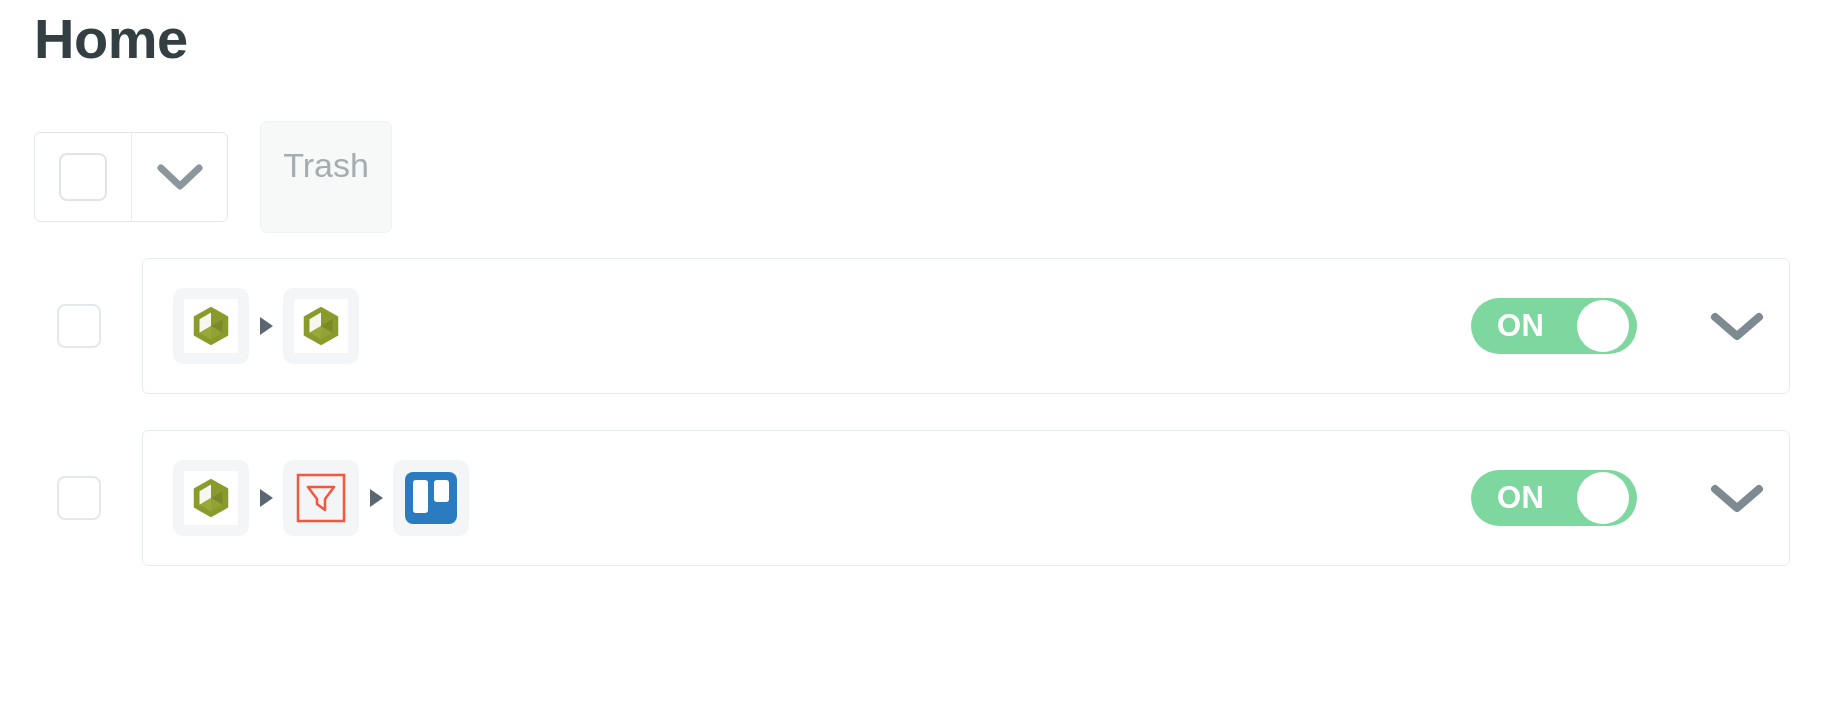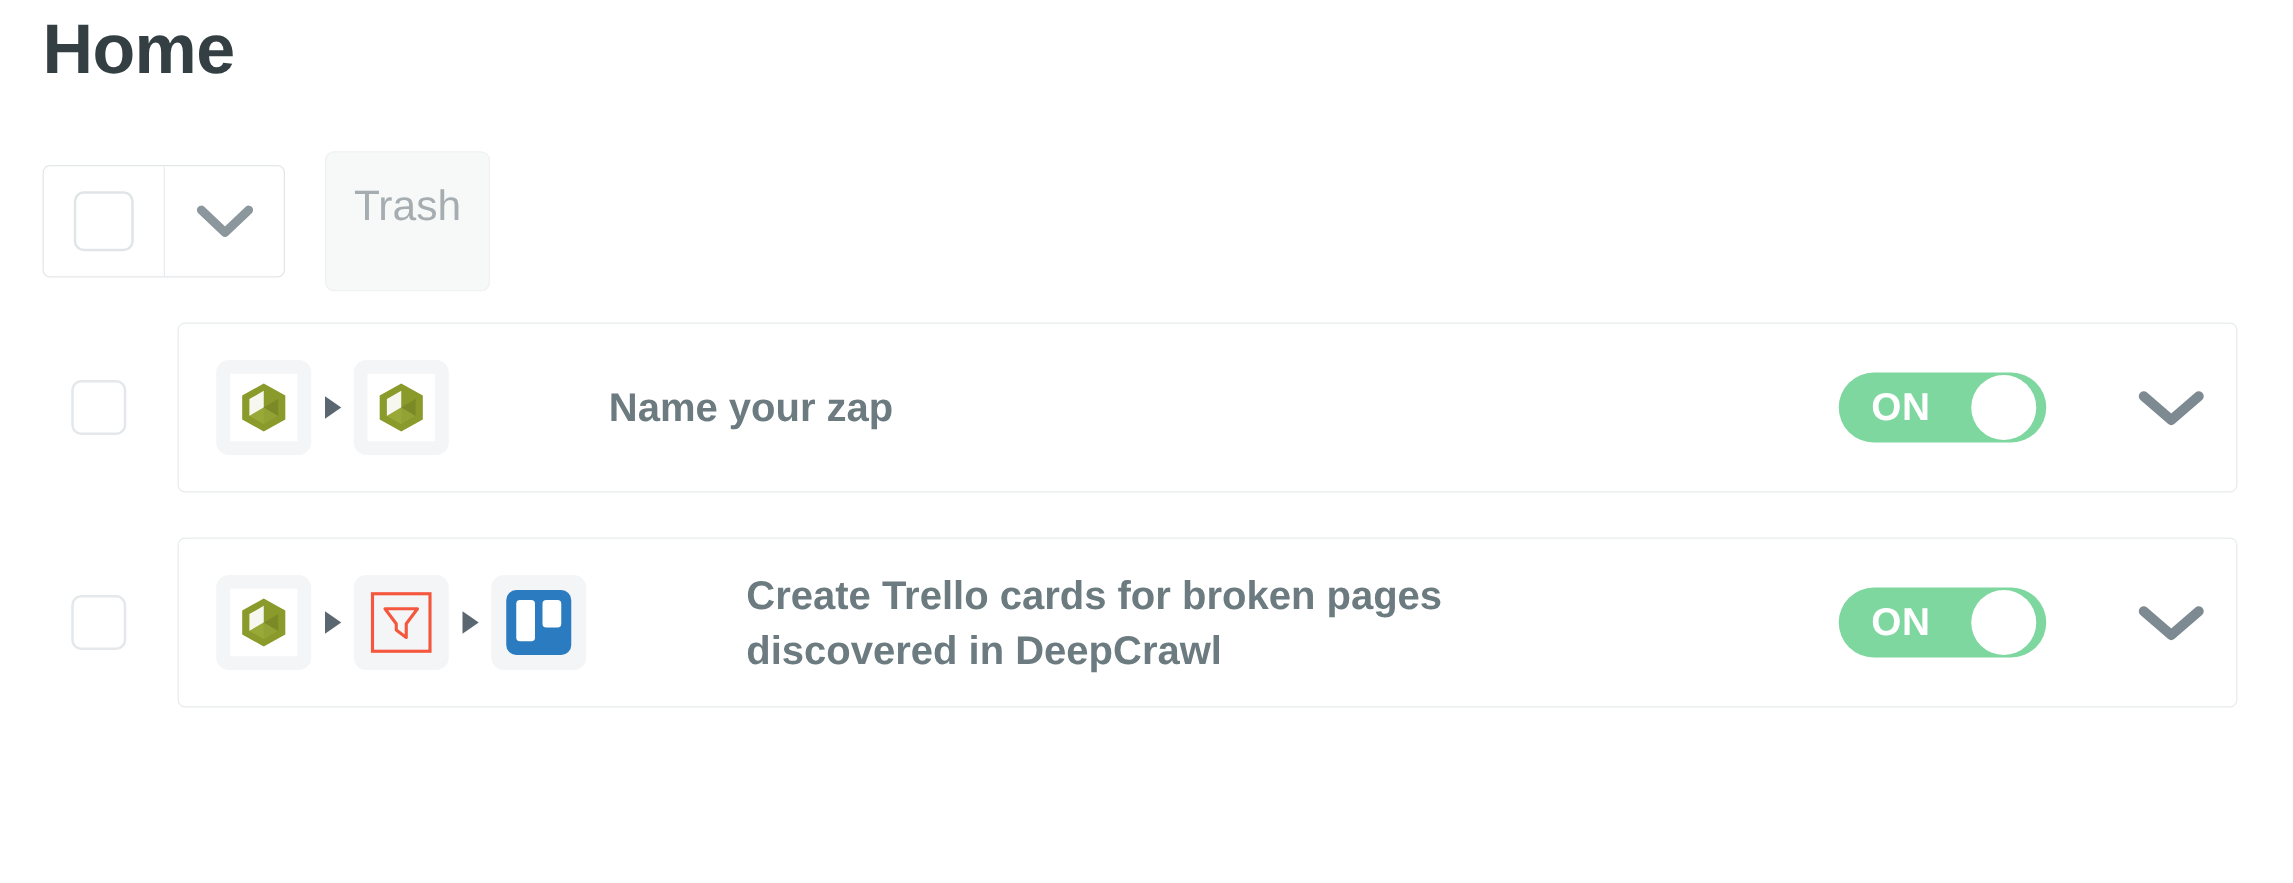--- a/index.html
+++ b/index.html
@@ -296,21 +296,20 @@
               <svg width="46" height="46" viewBox="0 0 48 48">
                 <polygon points="24,4 42,14 42,34 24,44 6,34 6,14" fill="#8a9a2b"></polygon>
                 <polygon points="24,10 24,24 12,31 12,17" fill="#ffffff" opacity="0.92"></polygon>
                 <polygon points="24,24 36,17 36,31 24,38" fill="#6f7d22" opacity="0.55"></polygon>
                 <polygon points="24,24 12,31 24,38 36,31" fill="#a3b23e" opacity="0.6"></polygon>
               </svg>
             </span>
           </div>
         </div>
 
-        <div class="zap-title">Name your zap</div>
 
         <div class="row-spacer"></div>
 
         <div class="toggle">
           <span class="toggle-label">ON</span>
           <span class="knob"></span>
         </div>
 
         <div class="row-caret">
           <svg width="56" height="32" viewBox="0 0 56 32">
@@ -357,21 +356,20 @@
           </span>
 
           <div class="app-tile">
             <span class="trello-glyph">
               <span class="bar bar-left"></span>
               <span class="bar bar-right"></span>
             </span>
           </div>
         </div>
 
-        <div class="zap-title">Create Trello cards for broken pages discovered in DeepCrawl</div>
 
         <div class="row-spacer"></div>
 
         <div class="toggle">
           <span class="toggle-label">ON</span>
           <span class="knob"></span>
         </div>
 
         <div class="row-caret">
           <svg width="56" height="32" viewBox="0 0 56 32">

